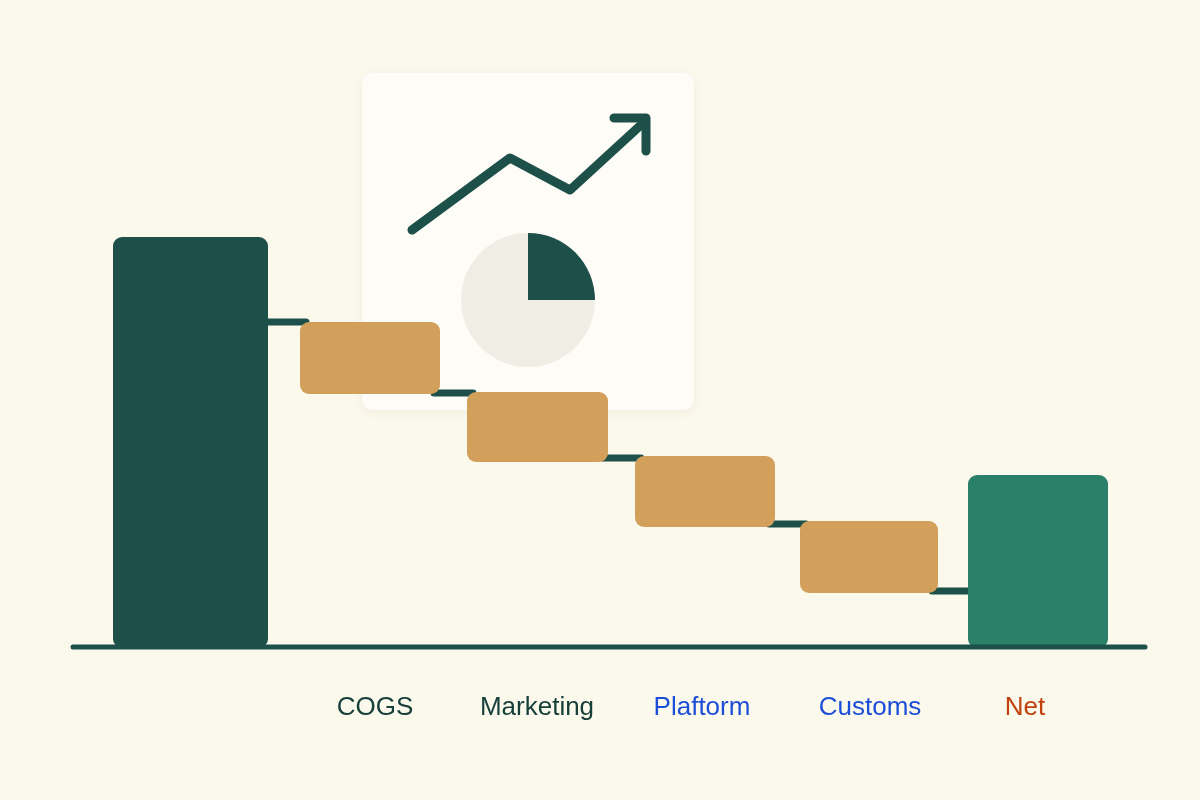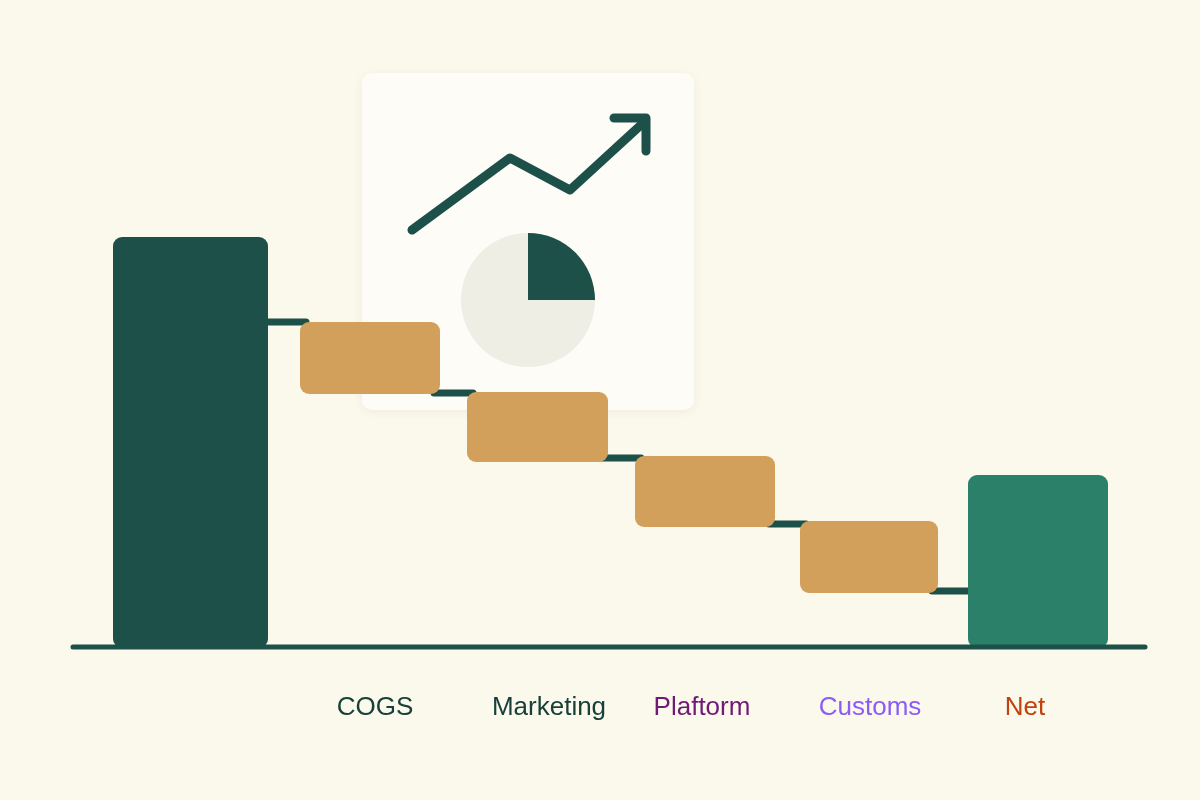--- a/index.html
+++ b/index.html
@@ -100,19 +100,19 @@
         <rect x="467" y="392" width="141" height="70" rx="9" ry="9" fill="#D3A05C"></rect>
         <rect x="635" y="456" width="140" height="71" rx="9" ry="9" fill="#D3A05C"></rect>
         <rect x="800" y="521" width="138" height="72" rx="9" ry="9" fill="#D3A05C"></rect>
         <rect x="968" y="475" width="140" height="173" rx="9" ry="9" fill="#2B8069"></rect>
       </g>
     <line id="baseline" stroke="#1D5049" stroke-width="5" stroke-linecap="round" x1="73" x2="1145" y1="647" y2="647"></line>
   </svg>
 
   <div class="axis-labels" id="axis-labels">
       <div class="axis-label" style="left: 375px; color: rgb(23, 64, 58);">COGS</div>
-      <div class="axis-label" style="left: 549px; color: rgb(23, 64, 58); text-align: right;">Marketing</div>
-      <div class="axis-label" style="left: 702px; color: #701a75;">Plaftorm</div>
-      <div class="axis-label" style="left: 870px; color: #8b5cf6;">Customs</div>
+      <div class="axis-label" style="left: 537px; color: rgb(23, 64, 58); text-align: right;">Marketing</div>
+      <div class="axis-label" style="left: 702px; color: #1d4ed8;">Plaftorm</div>
+      <div class="axis-label" style="left: 870px; color: #1d4ed8;">Customs</div>
       <div class="axis-label" style="left: 1025px; color: #c2410c;">Net</div>
     </div>
 
 </div>
 
 </body></html>

